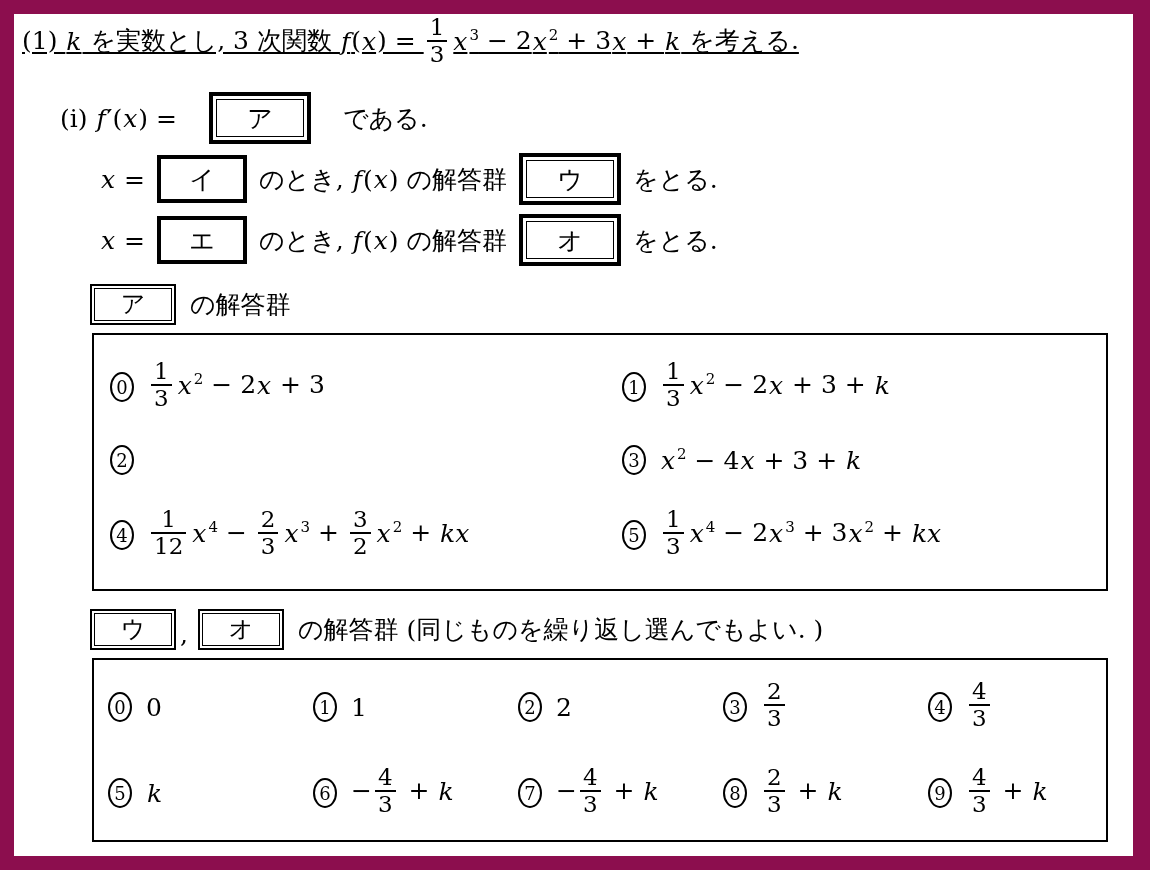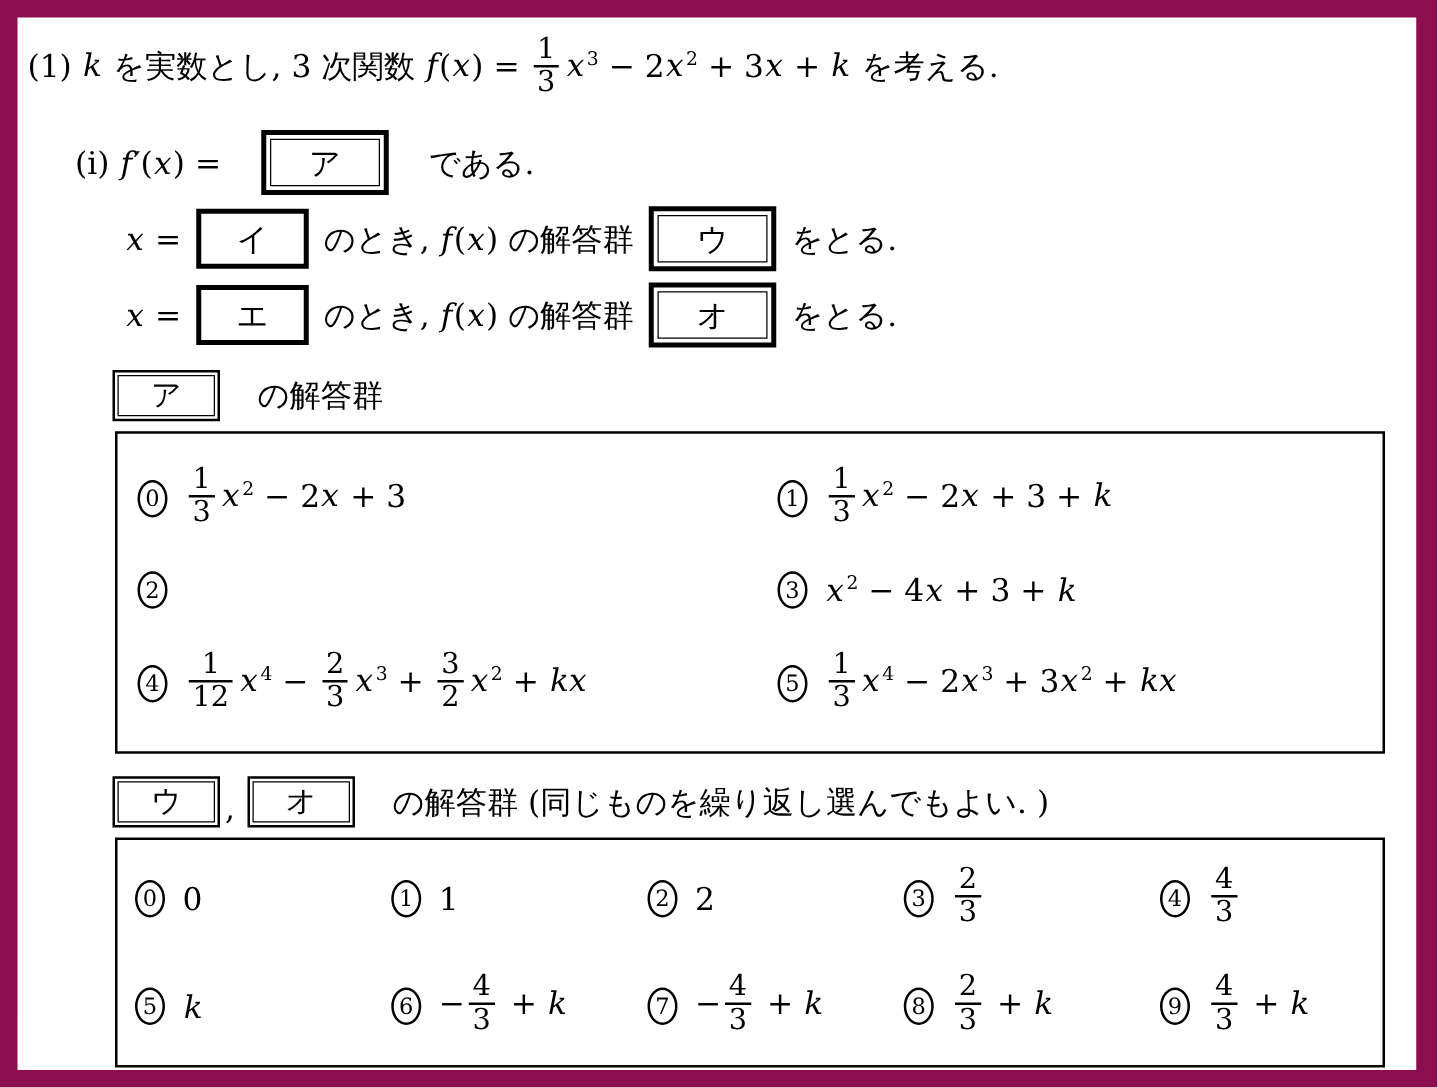--- a/index.html
+++ b/index.html
@@ -6,21 +6,21 @@
   .page{
     position:relative;
     width:1150px;height:870px;box-sizing:border-box;
     border-style:solid;border-color:#8c0e4e;
     border-width:14px 17px 14px 14px;
     background:#ffffff;color:#000;overflow:hidden;
     font-family:"DejaVu Serif","Liberation Serif",serif;
     font-size:25px;
   }
   .line{display:flex;align-items:center;}
-  .l-intro{margin:12px 0 0 8px;min-height:58px;}
+  .l-intro{margin:0 0 0 8px;min-height:58px;text-decoration:underline;}
   .l-i{margin:20px 0 0 46px;min-height:52px;gap:20px;}
   .l-x{margin:9px 0 0 86px;min-height:48px;}
   .l-h{margin:17px 0 8px 76px;min-height:42px;}
 
   
   .mexp{display:inline-block;white-space:pre;}
   .rm{white-space:pre;}
   .vit{font-style:italic;white-space:pre;padding:0 1px;}
   sup.sup{font-size:15px;font-style:normal;vertical-align:super;line-height:0;margin-left:1px;}
   .frac{display:inline-block;vertical-align:middle;text-align:center;
@@ -30,21 +30,21 @@
 
   
   .box-q{border:4px solid #000;padding:3px;display:inline-flex;margin:0 12px;background:#fff;}
   .box-q .bi{border:1px solid #000;width:86px;height:36px;display:flex;
              align-items:center;justify-content:center;font-size:25px;}
   .box-s{border:4px solid #000;width:82px;height:40px;display:inline-flex;
          align-items:center;justify-content:center;font-size:25px;margin:0 12px;background:#fff;}
   .box-h{border:2px solid #000;padding:2px;display:inline-flex;background:#fff;}
   .box-h .bi{border:1px solid #000;width:76px;height:31px;display:flex;
              align-items:center;justify-content:center;font-size:24px;}
-  .hsp{margin-left:30px;}
+  .hsp{margin-left:14px;}
   .comma{margin:10px 10px 0 4px;}
 
   
   .agroup{border:2px solid #000;margin-left:78px;width:1016px;box-sizing:border-box;background:#fff;}
   .grid-a{display:grid;grid-template-columns:512px auto;padding:10px 10px 10px 16px;row-gap:2px;}
   .grid-w{display:grid;grid-template-columns:205px 205px 205px 205px auto;padding:4px 6px 4px 14px;}
   .opt{display:flex;align-items:center;}
   .ra1{min-height:84px;} .ra2{min-height:58px;} .ra3{min-height:88px;}
   .rw{min-height:86px;}
   .circ{flex:0 0 auto;width:20px;height:26px;border:2px solid #000;border-radius:50%;

